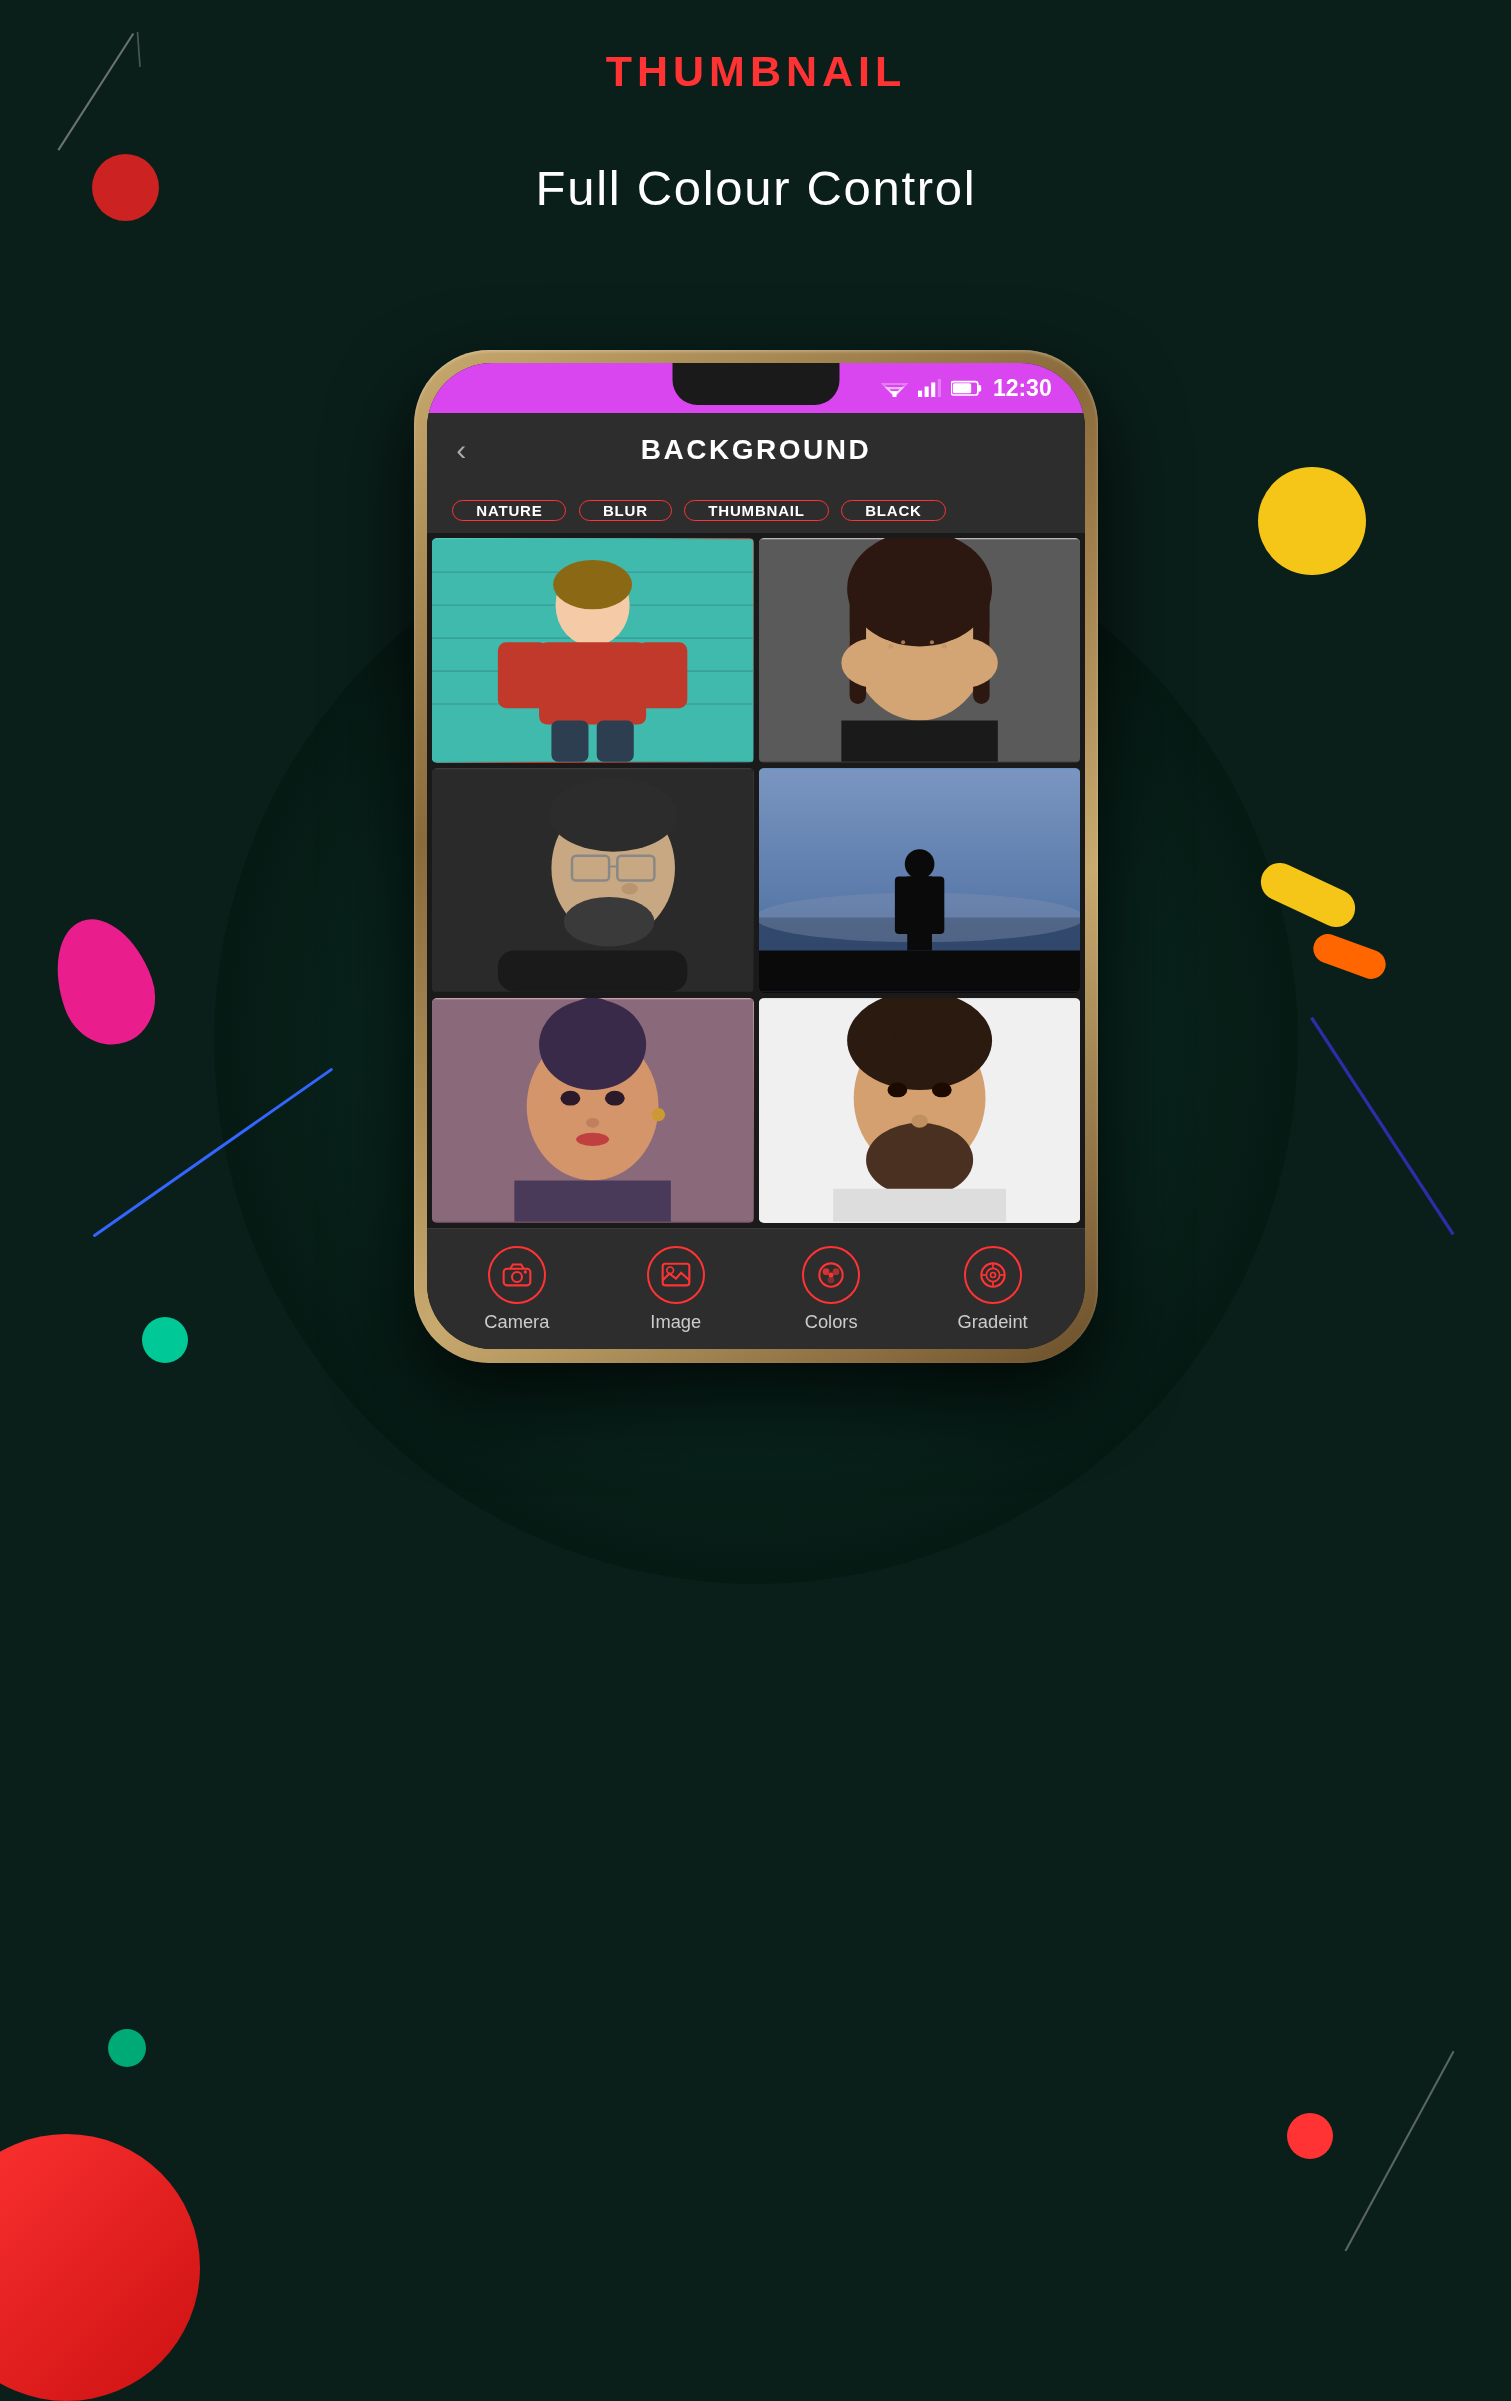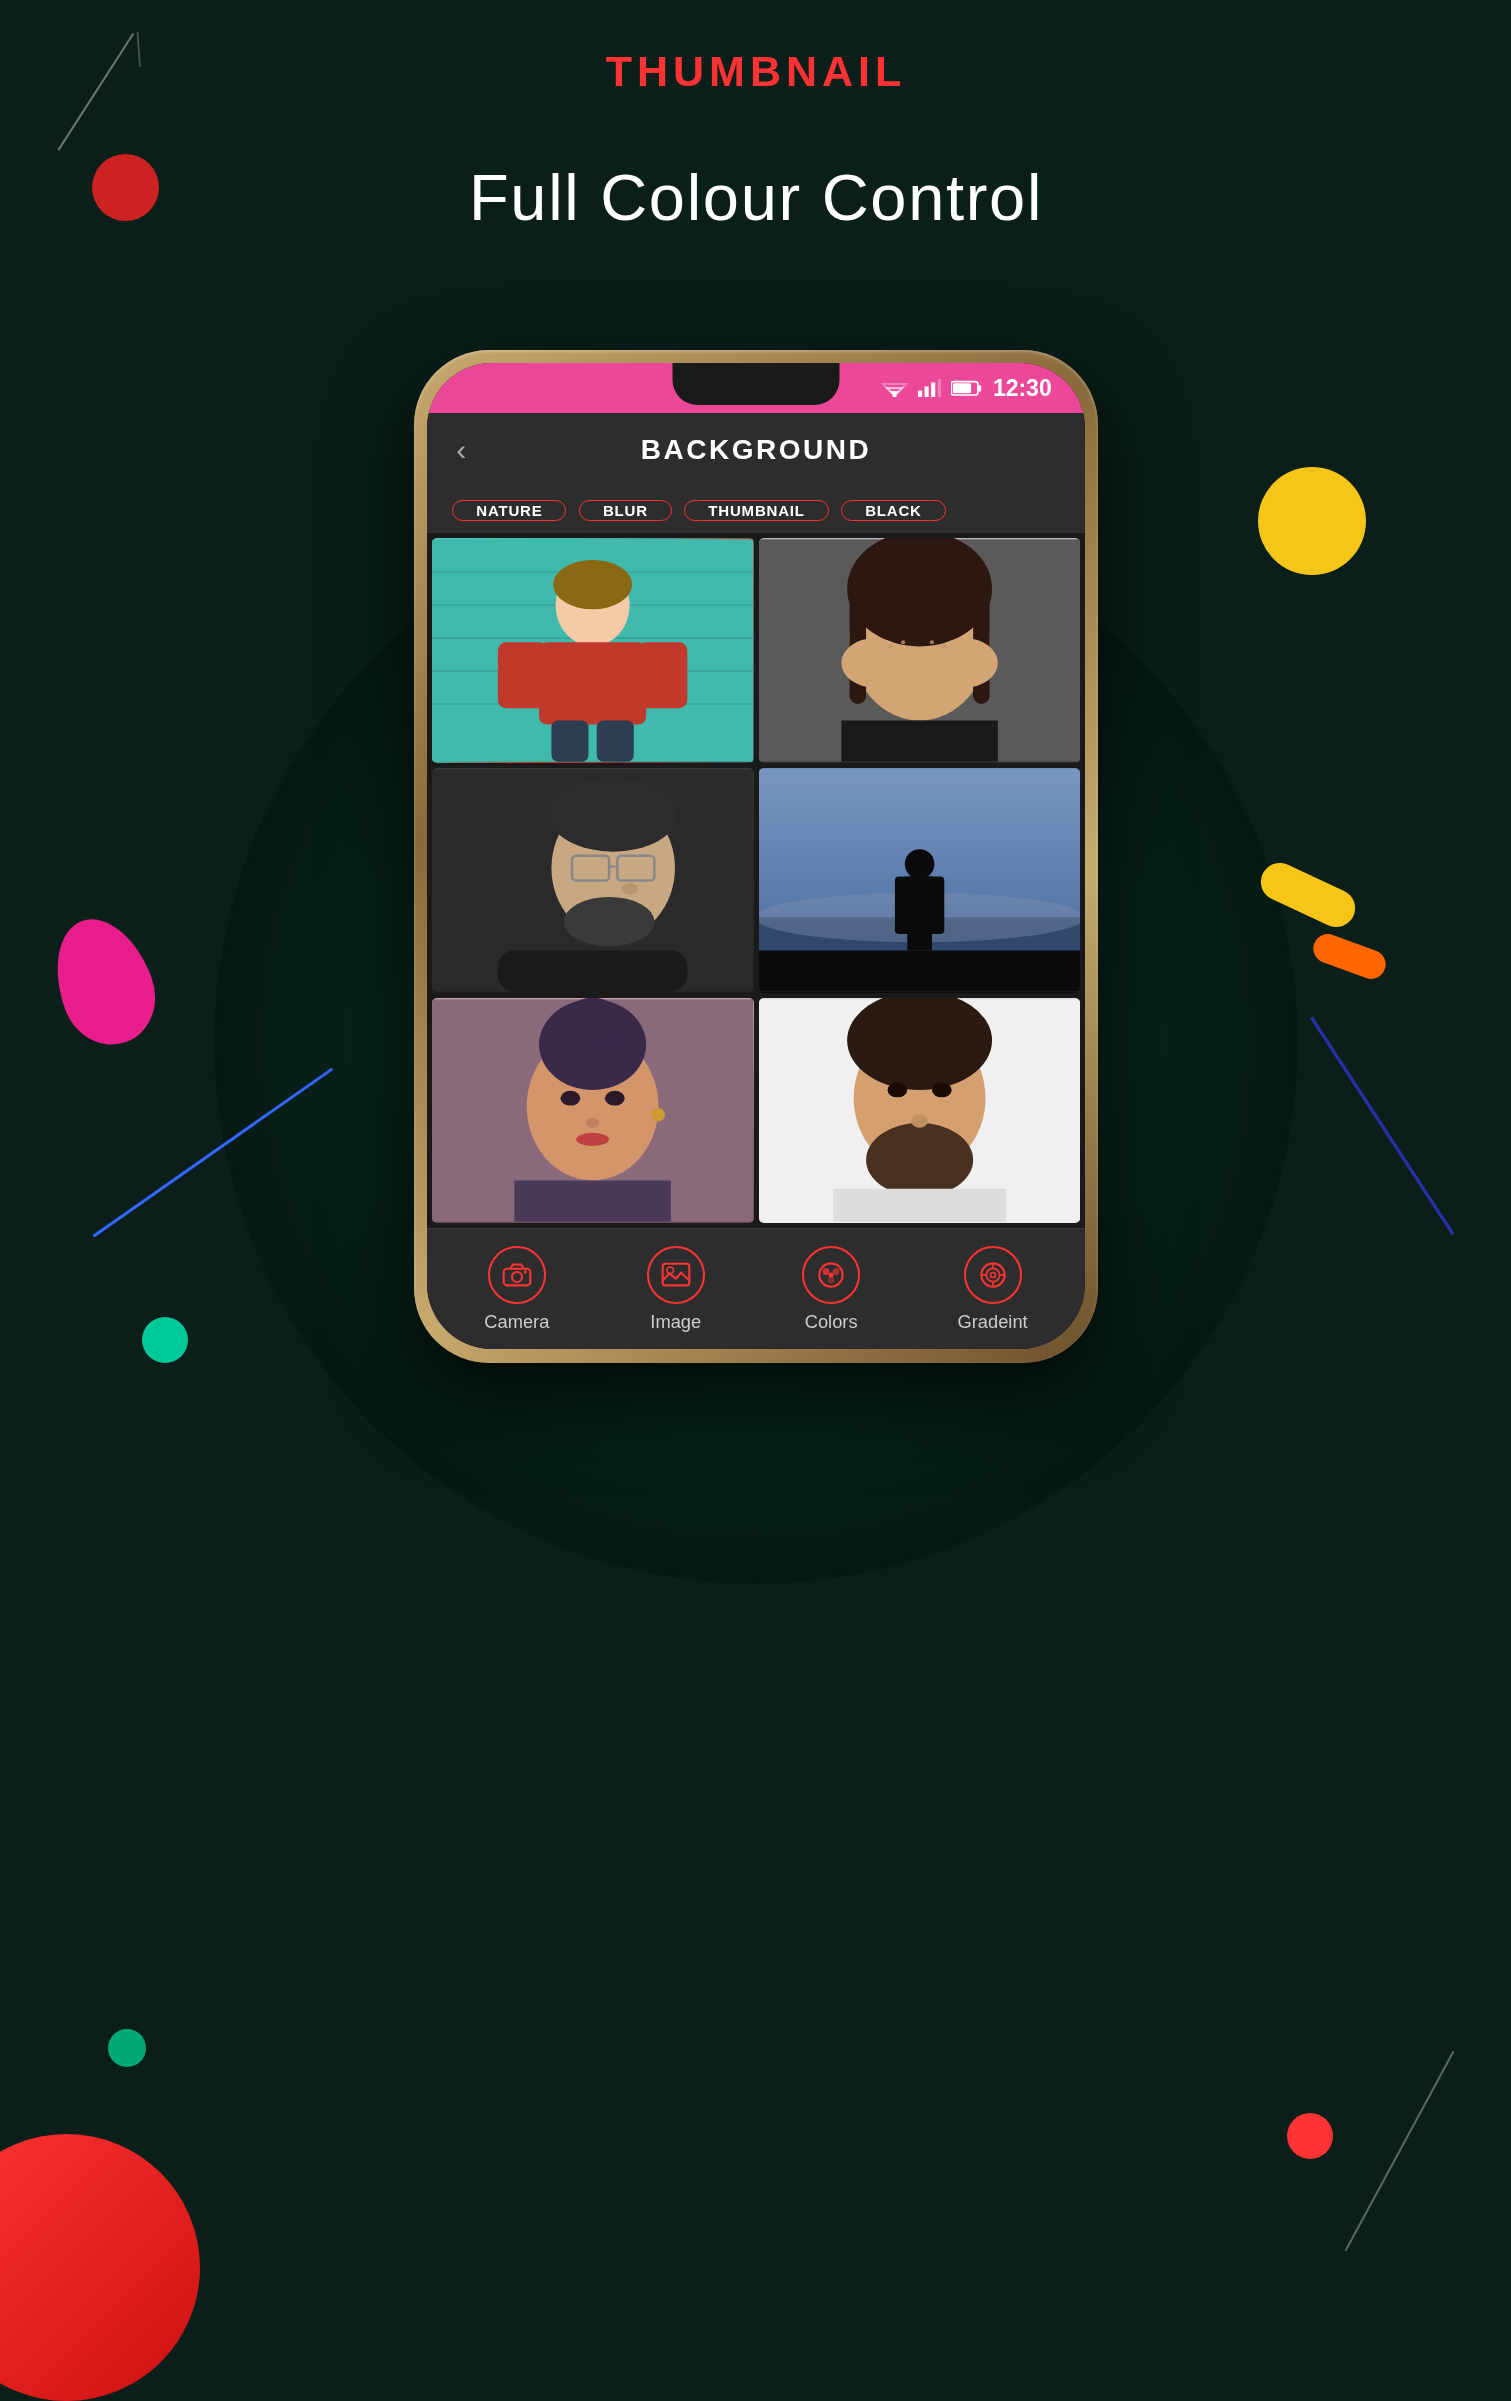--- a/index.html
+++ b/index.html
@@ -42,21 +42,21 @@
       letter-spacing: 3.3px;
       text-transform: uppercase;
       line-height: 1;
       display: flex;
       align-items: center;
       justify-content: center;
       gap: 4.2px;
     }
 
     .tagline {
-      font-size: 65px;
+      font-size: 49px;
       font-weight: 300;
       color: #ffffff;
       margin-top: 67px;
       letter-spacing: 1.7px;
     }
 
     
     .phone-container {
       position: absolute;
       top: 350px;
@@ -89,21 +89,21 @@
       transform: translateX(-50%);
       width: 167px;
       height: 42px;
       background: #1a1a1a;
       border-radius: 0 0 25px 25px;
       z-index: 10;
     }
 
     
     .status-bar {
-      background: #ec4899;
+      background: #d946ef;
       height: 50px;
       display: flex;
       align-items: center;
       padding: 0 33px;
       position: relative;
     }
 
     .status-time {
       color: white;
       font-size: 23px;

